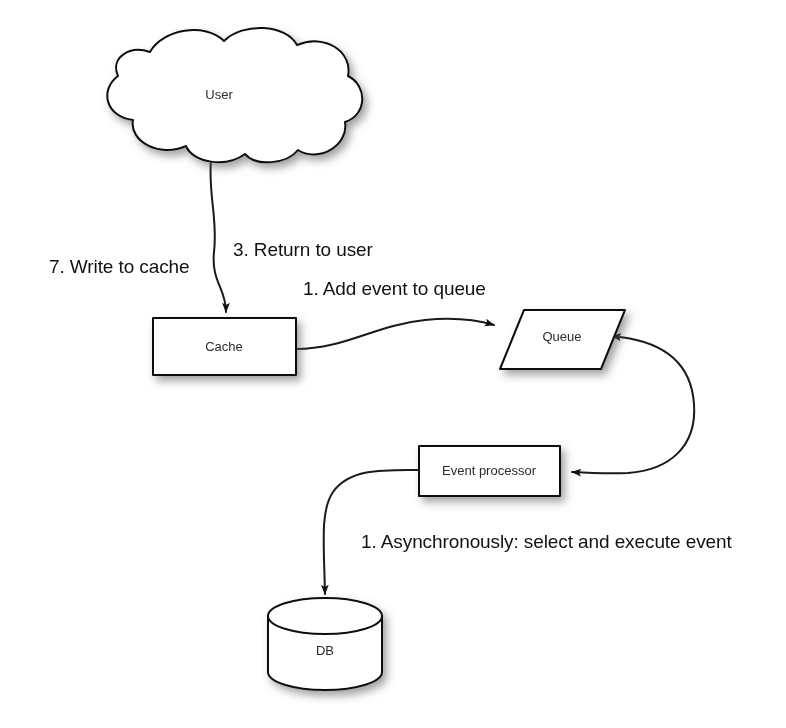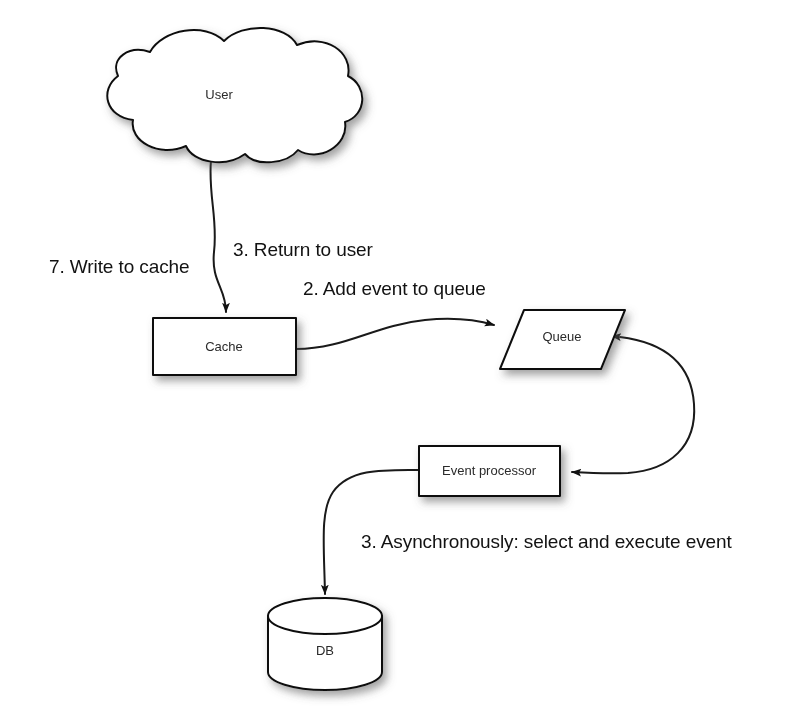--- a/index.html
+++ b/index.html
@@ -133,19 +133,19 @@
           <path class="node-shape" d="M 268 616 L 268 672 A 57 18 0 0 0 382 672 L 382 616 Z"></path>
           <ellipse class="cylinder-top" cx="325" cy="616" rx="57" ry="18"></ellipse>
         </g>
         <text class="node-label" x="325" y="652">DB</text>
       </g>
     </g>
   </svg>
 
   <div class="step-label" id="label-write-to-cache">7. Write to cache</div>
 
-  <div class="step-label" id="label-add-event">2. Add event to queue</div>
+  <div class="step-label" id="label-add-event">1. Add event to queue</div>
 
   <div class="step-label" id="label-return-to-user">3. Return to user</div>
 
-  <div class="step-label" id="label-async-exec">3. Asynchronously: select and execute event</div>
+  <div class="step-label" id="label-async-exec">1. Asynchronously: select and execute event</div>
 
 </div>
 
 </body></html>

